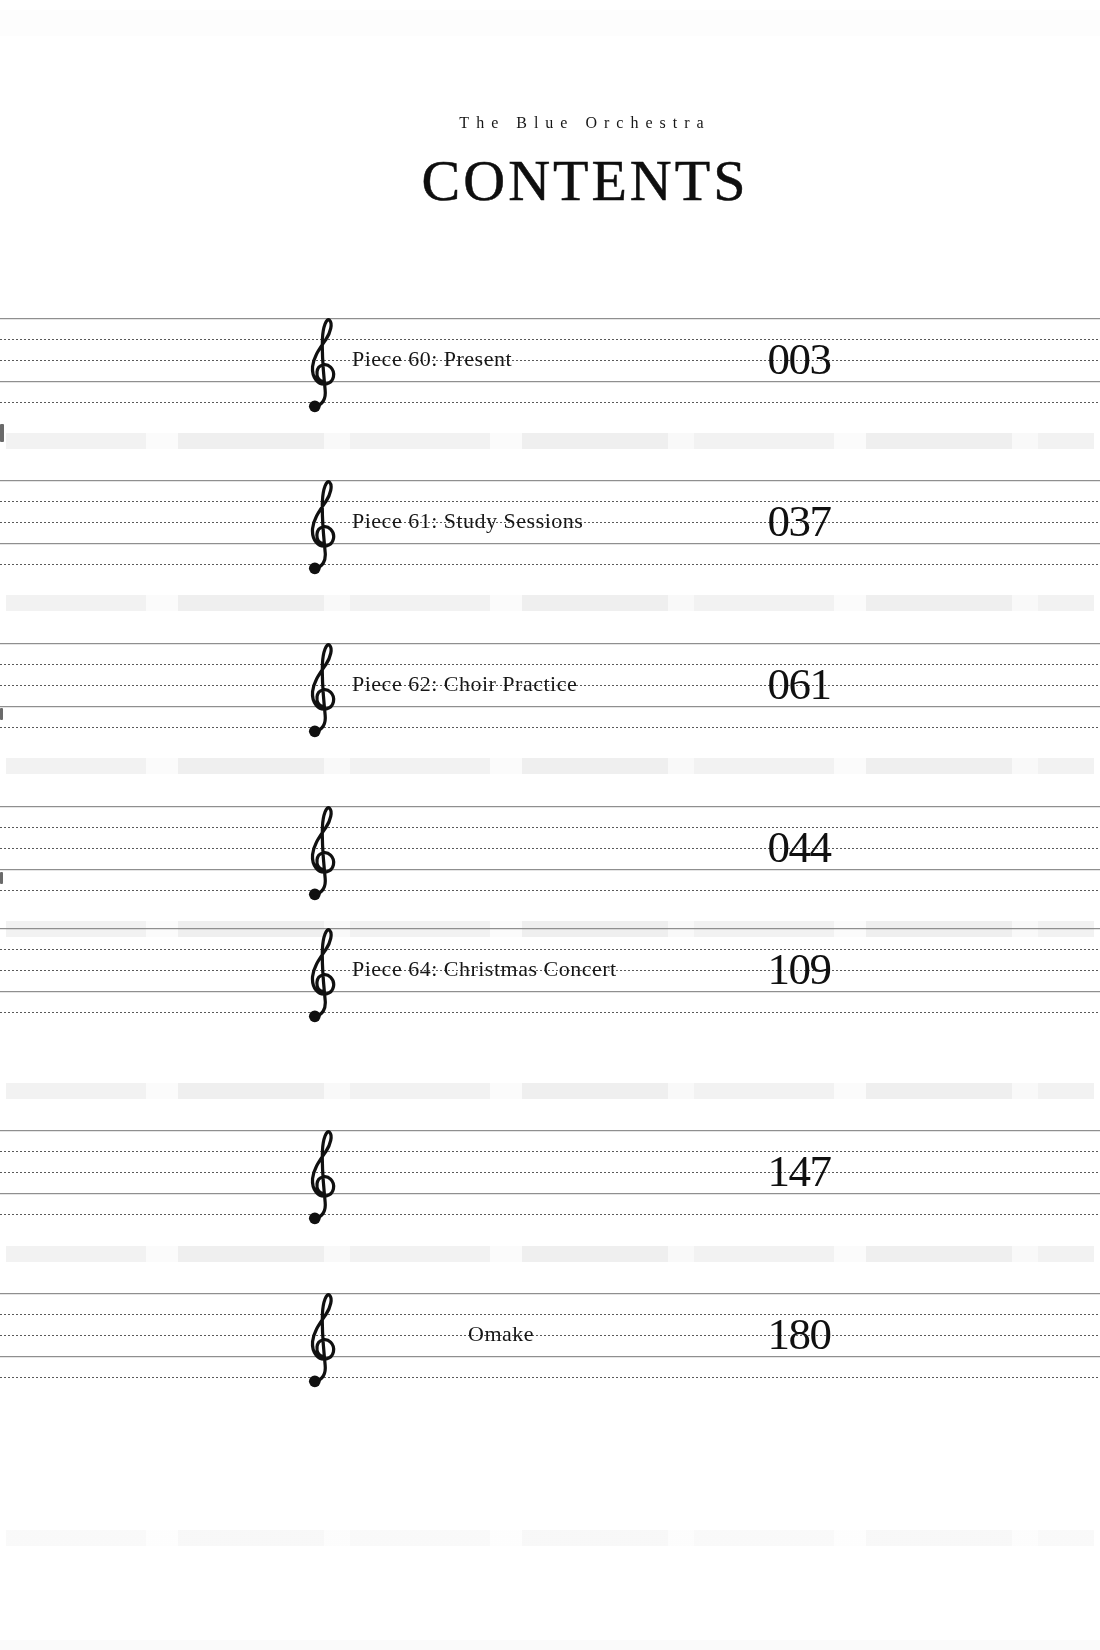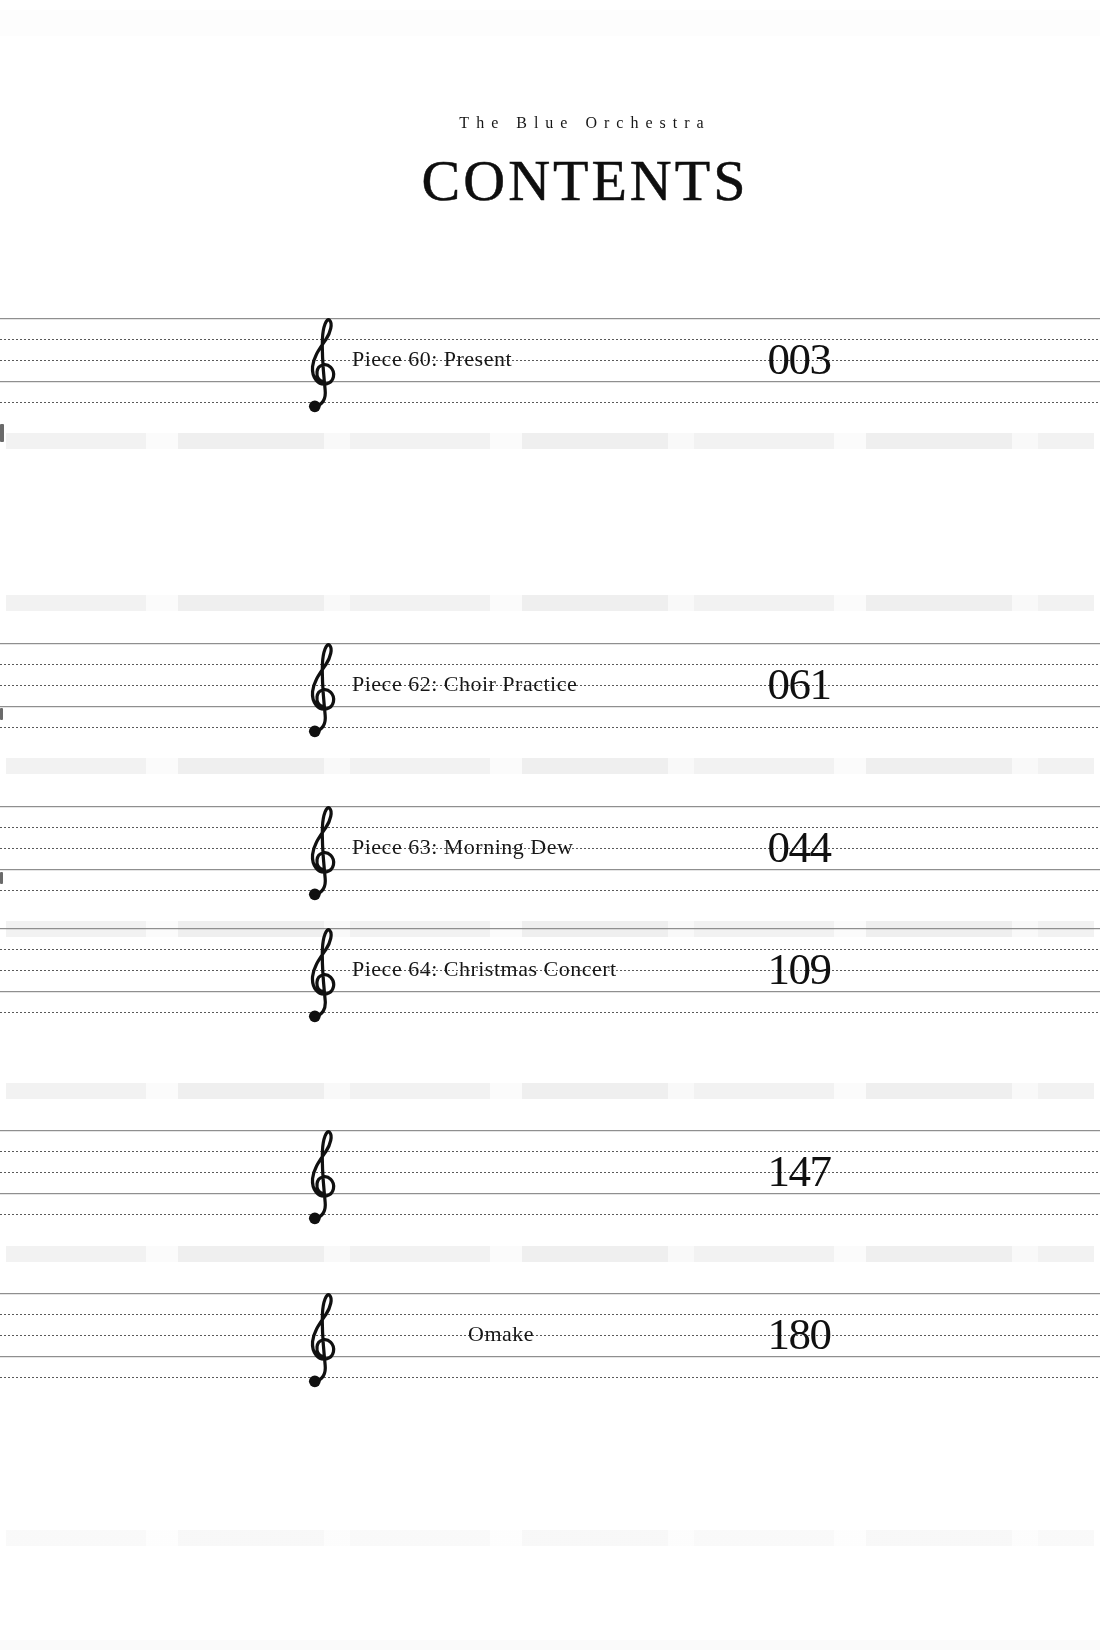--- a/index.html
+++ b/index.html
@@ -103,20 +103,32 @@
     <div class="staff-line ln-dot" style="top:42px"></div>
     <div class="staff-line ln-solid" style="top:63px"></div>
     <div class="staff-line ln-dot" style="top:84px"></div>
     <svg class="clef">
         <use href="#clef"></use>
       </svg>
     <div class="entry-title">Piece 60: Present</div>
     <div class="entry-page">003</div>
   </div>
 
+  <div class="staff" style="top:480px">
+    <div class="staff-line ln-solid" style="top:0"></div>
+    <div class="staff-line ln-dot" style="top:21px"></div>
+    <div class="staff-line ln-dot" style="top:42px"></div>
+    <div class="staff-line ln-solid" style="top:63px"></div>
+    <div class="staff-line ln-dot" style="top:84px"></div>
+    <svg class="clef">
+        <use href="#clef"></use>
+      </svg>
+    <div class="entry-title">Piece 61: Study Sessions</div>
+    <div class="entry-page">037</div>
+  </div>
 
   <div class="staff" style="top:643px">
     <div class="staff-line ln-solid" style="top:0"></div>
     <div class="staff-line ln-dot" style="top:21px"></div>
     <div class="staff-line ln-dot" style="top:42px"></div>
     <div class="staff-line ln-solid" style="top:63px"></div>
     <div class="staff-line ln-dot" style="top:84px"></div>
     <svg class="clef">
         <use href="#clef"></use>
       </svg>
@@ -126,21 +138,20 @@
 
   <div class="staff" style="top:806px">
     <div class="staff-line ln-solid" style="top:0"></div>
     <div class="staff-line ln-dot" style="top:21px"></div>
     <div class="staff-line ln-dot" style="top:42px"></div>
     <div class="staff-line ln-solid" style="top:63px"></div>
     <div class="staff-line ln-dot" style="top:84px"></div>
     <svg class="clef">
         <use href="#clef"></use>
       </svg>
-    <div class="entry-title">Piece 63: Morning Dew</div>
     <div class="entry-page">044</div>
   </div>
 
   <div class="staff" style="top:928px">
     <div class="staff-line ln-solid" style="top:0"></div>
     <div class="staff-line ln-dot" style="top:21px"></div>
     <div class="staff-line ln-dot" style="top:42px"></div>
     <div class="staff-line ln-solid" style="top:63px"></div>
     <div class="staff-line ln-dot" style="top:84px"></div>
     <svg class="clef">

